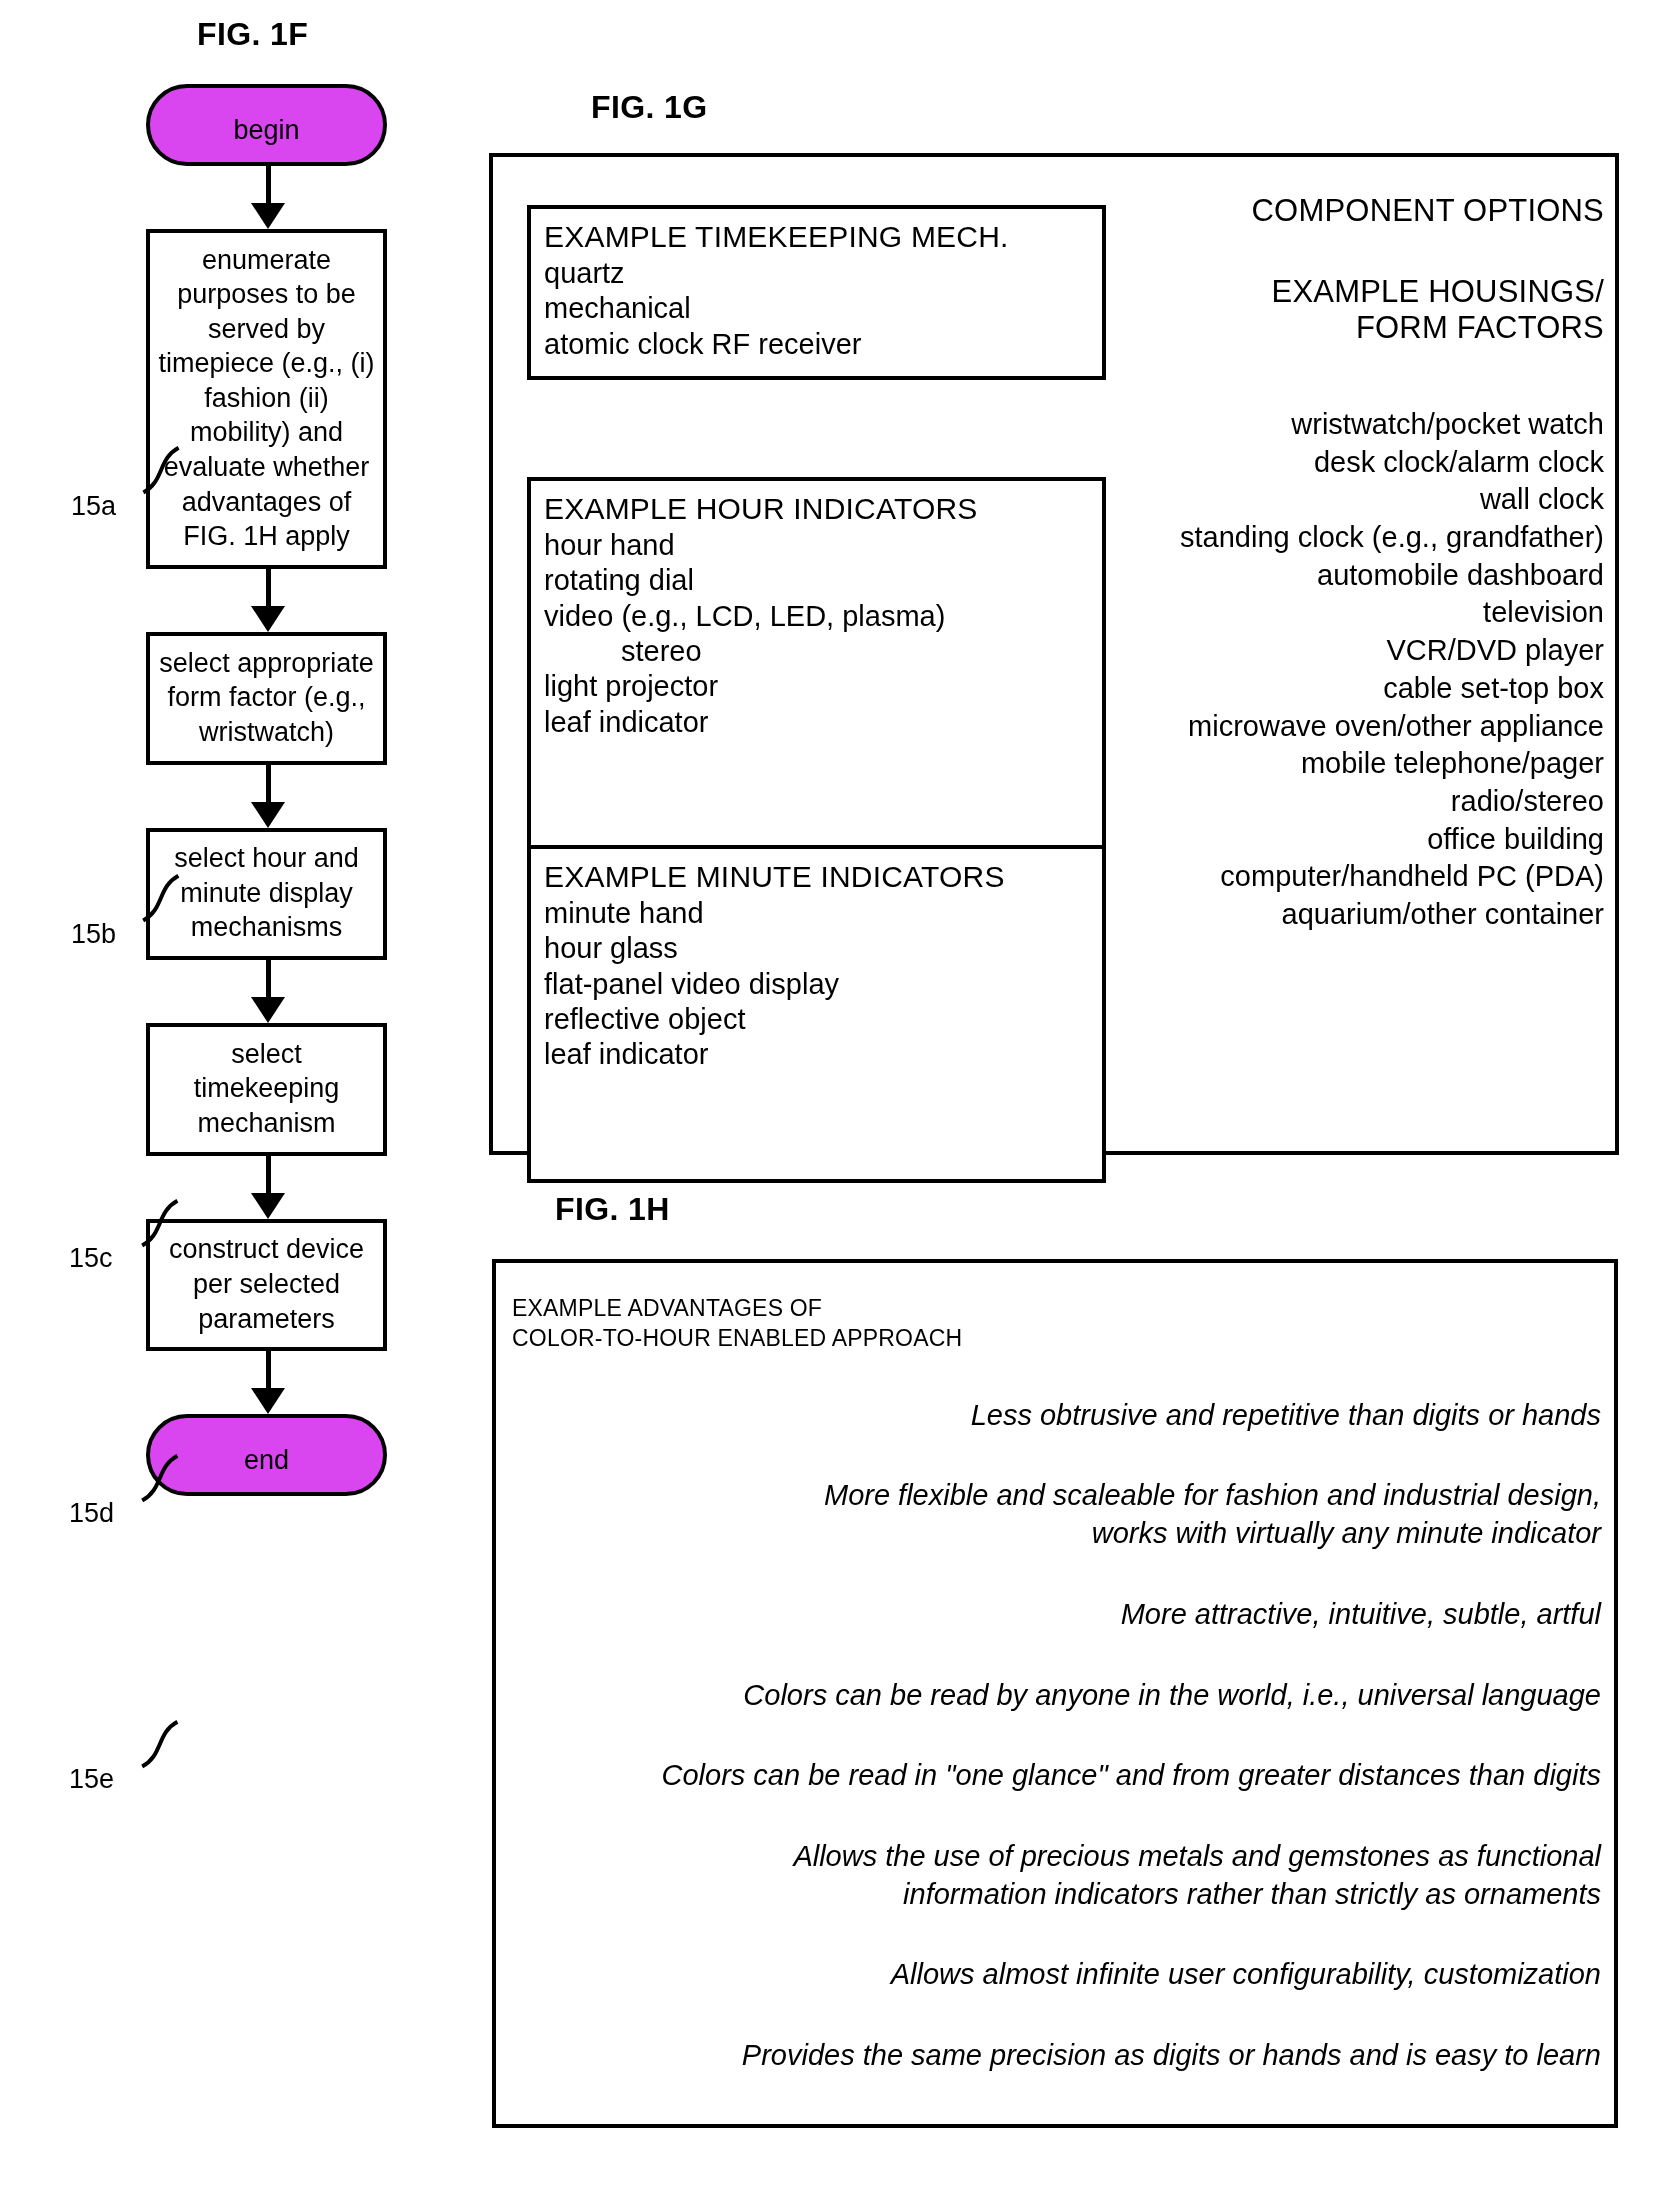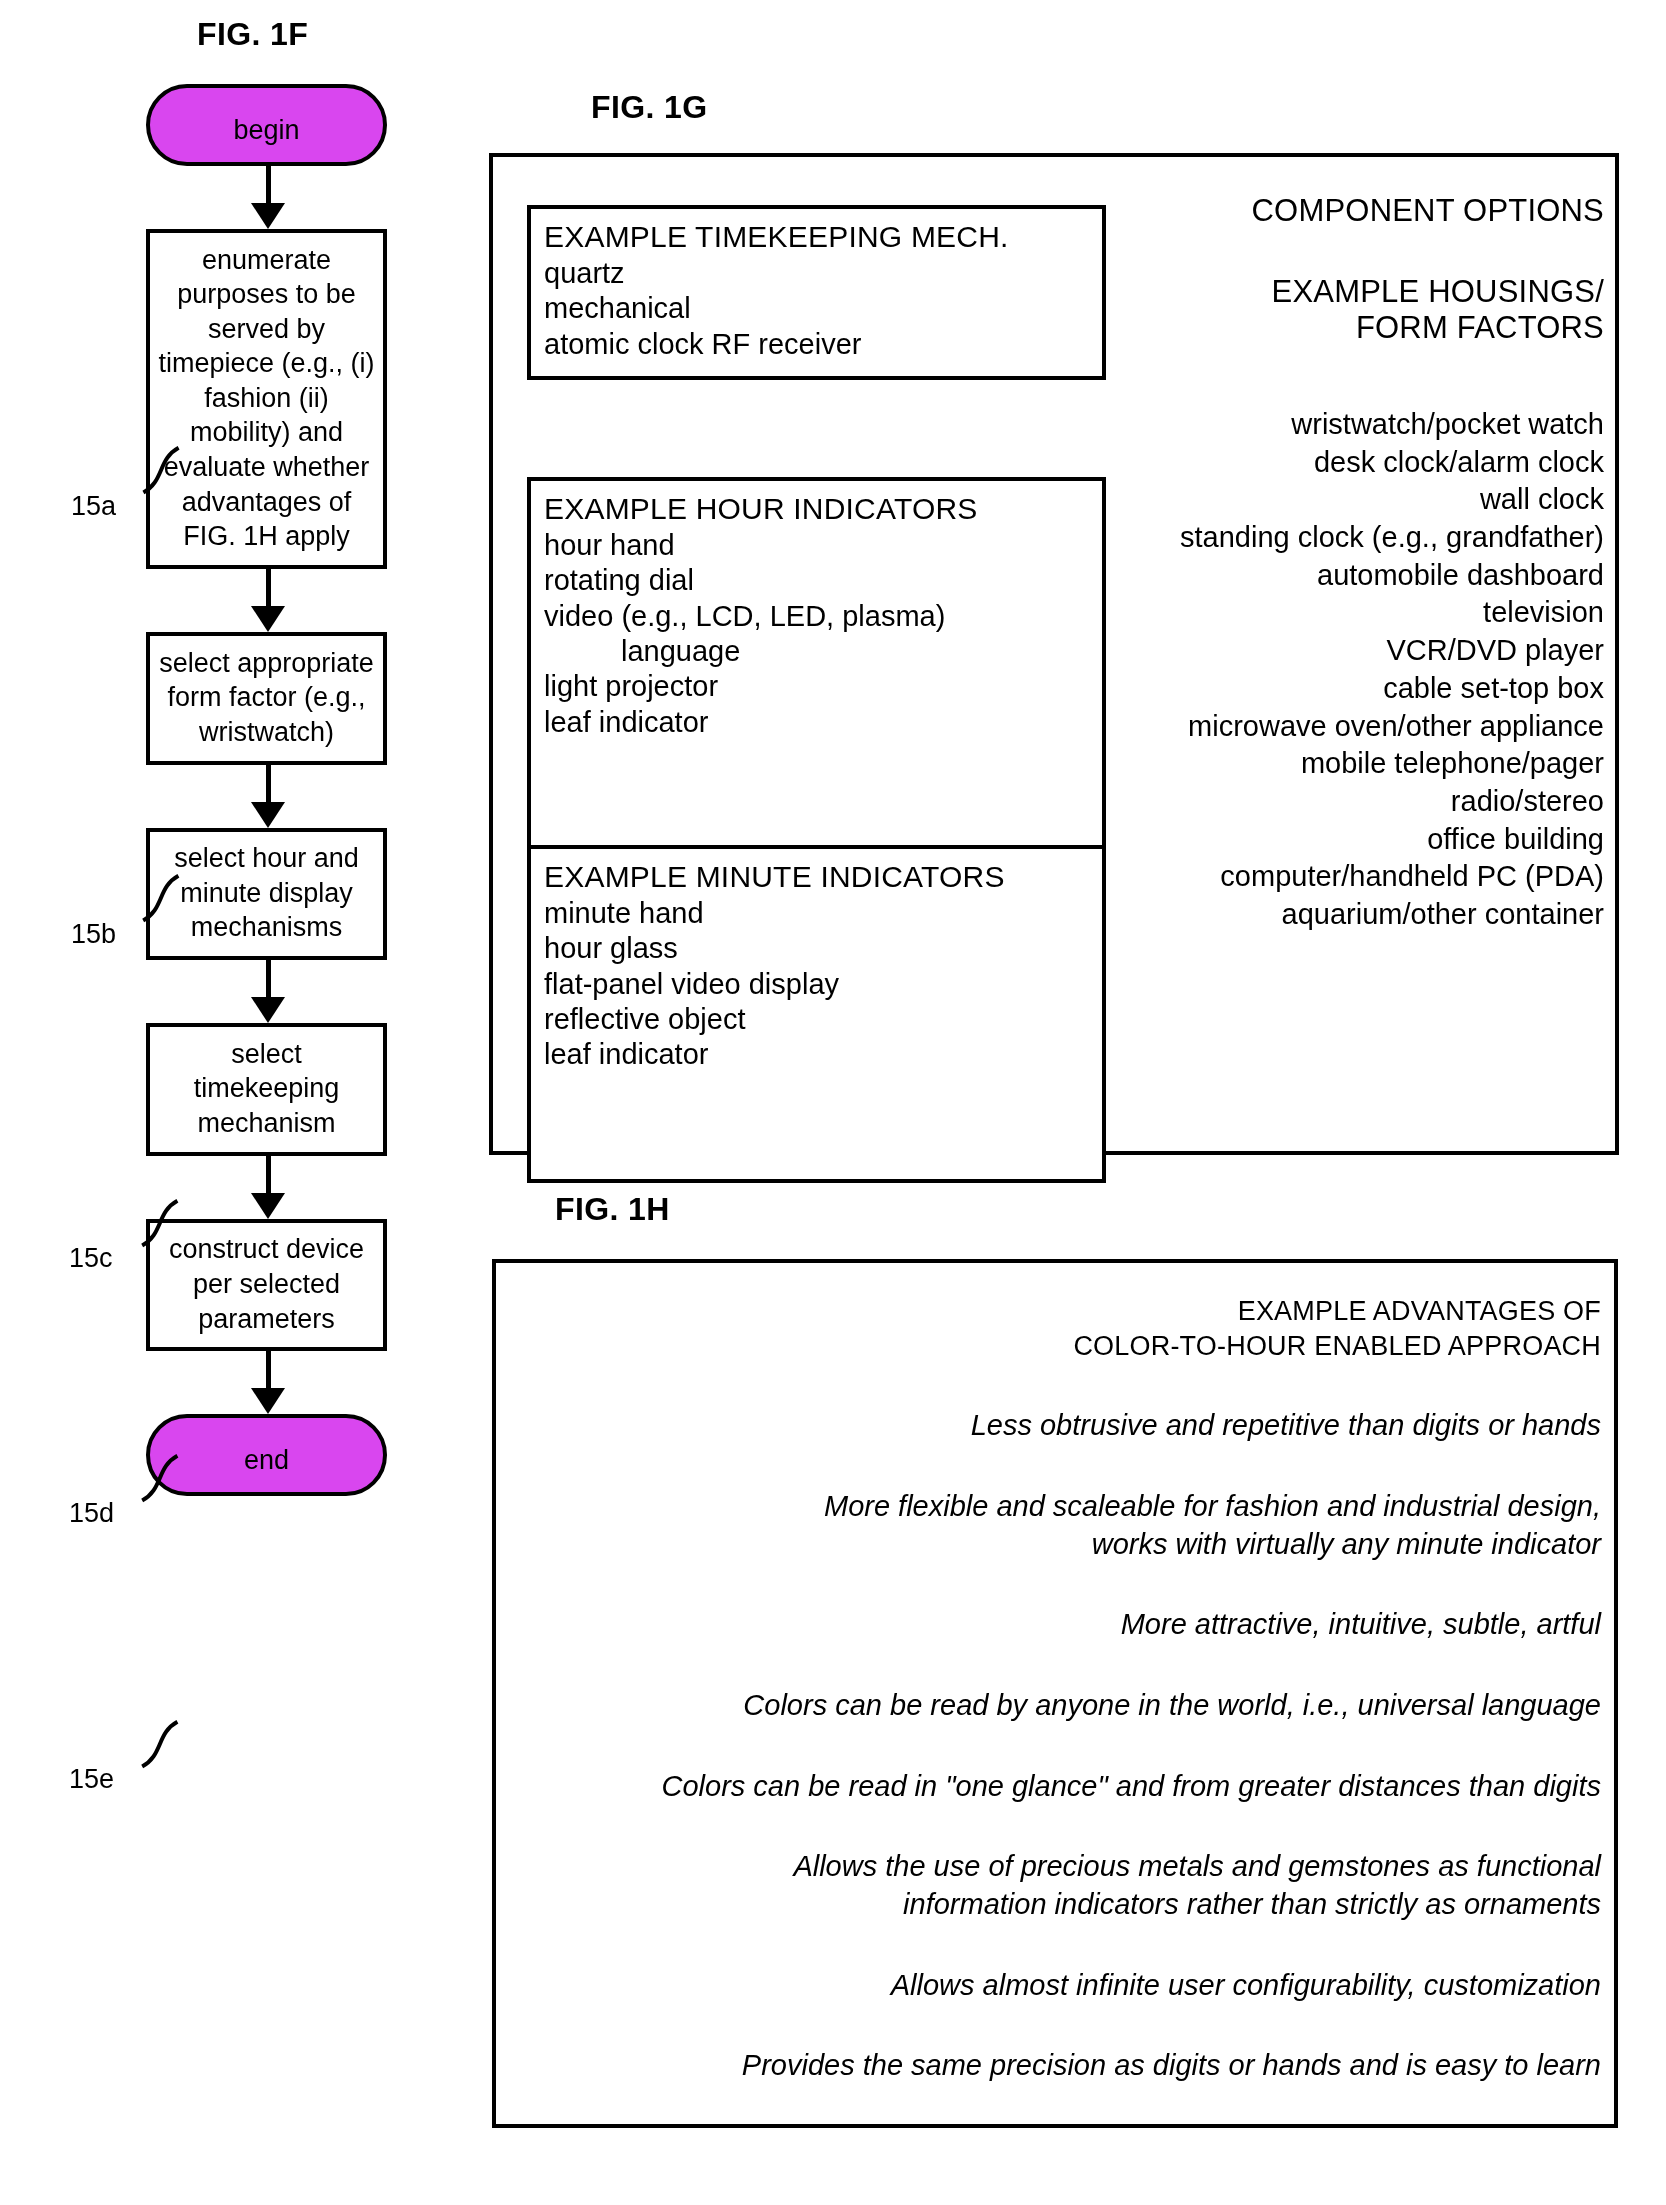--- a/index.html
+++ b/index.html
@@ -156,22 +156,22 @@
     left: 492px;
     top: 1259px;
     width: 1126px;
     height: 869px;
     border: 4px solid #000;
     box-sizing: border-box;
     background: #fff;
     padding: 31px 13px 0 16px;
   }
   .h-head {
-    font-size: 27px;
-    text-align: right;
+    font-size: 23px;
+    text-align: left;
     line-height: 1.30;
     letter-spacing: 0.2px;
     white-space: nowrap;
   }
   .h-item {
     font-size: 29px;
     text-align: right;
     line-height: 1.30;
     margin-top: 43px;
     white-space: nowrap;
@@ -265,21 +265,21 @@
     <div class="g-item">quartz</div>
     <div class="g-item">mechanical</div>
     <div class="g-item">atomic clock RF receiver</div>
   </div>
 
   <div class="g-inner-box" id="box-hour">
     <div class="g-head">EXAMPLE HOUR INDICATORS</div>
     <div class="g-item">hour hand</div>
     <div class="g-item">rotating dial</div>
     <div class="g-item">video (e.g., LCD, LED, plasma)</div>
-    <div class="g-item indent">language</div>
+    <div class="g-item indent">stereo</div>
     <div class="g-item">light projector</div>
     <div class="g-item">leaf indicator</div>
   </div>
 
   <div class="g-inner-box" id="box-minute">
     <div class="g-head">EXAMPLE MINUTE INDICATORS</div>
     <div class="g-item">minute hand</div>
     <div class="g-item">hour glass</div>
     <div class="g-item">flat-panel video display</div>
     <div class="g-item">reflective object</div>

